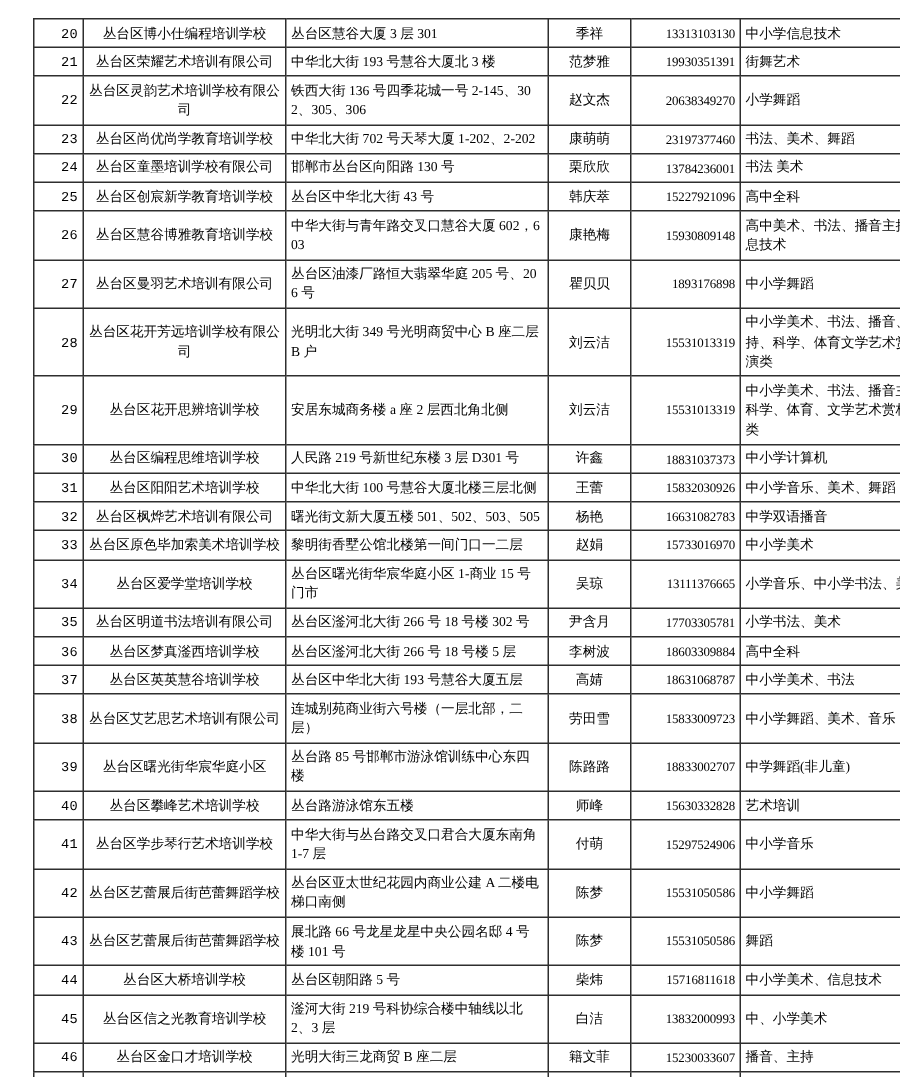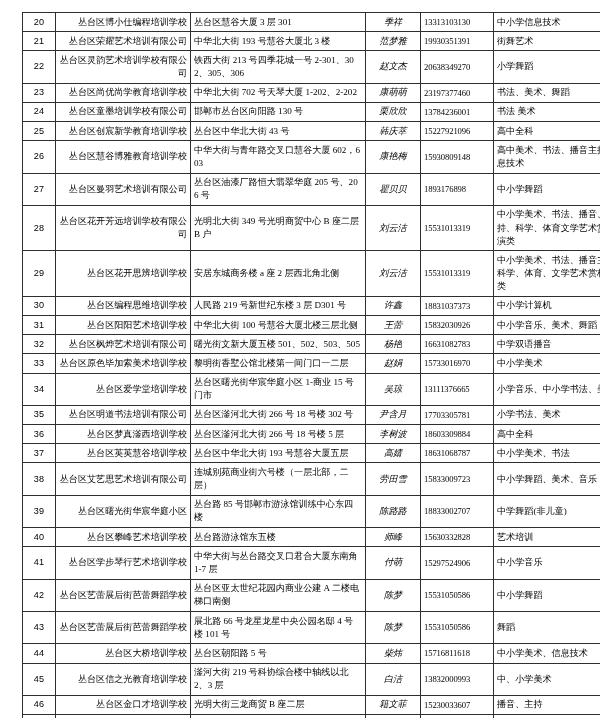--- a/index.html
+++ b/index.html
@@ -31,42 +31,41 @@
   }
   table.listing td {
     border: 0.8px solid #2e2e2e;
     padding: 2.5px 3px;
     vertical-align: middle;
     word-break: break-all;
     overflow-wrap: anywhere;
   }
   td.c-index {
     width: 26px;
-    text-align: center;
-    font-family: Liberation Sans, sans-serif;
+    text-align: right;
+    font-family: Liberation Mono, monospace;
     letter-spacing: 0.2px;
   }
   td.c-name {
     width: 128px;
-    text-align: right;
+    text-align: center;
     padding-left: 4px;
   }
   td.c-addr {
     width: 168px;
     text-align: left;
     padding-left: 5px;
   }
   td.c-person {
     width: 48px;
     text-align: center;
-    font-style: italic;
   }
   td.c-phone {
     width: 66px;
-    text-align: left;
+    text-align: right;
     font-size: 8.6px;
     letter-spacing: -0.1px;
   }
   td.c-subject {
     width: 128px;
     text-align: left;
     padding-left: 5px;
   }
   .cellwrap {
     display: block;
@@ -119,21 +118,21 @@
           </td>
         </tr>
         <tr>
           <td class="c-index">
             <span class="cellwrap">22</span>
           </td>
           <td class="c-name">
             <span class="cellwrap">丛台区灵韵艺术培训学校有限公司</span>
           </td>
           <td class="c-addr">
-            <span class="cellwrap">铁西大街 213 号四季花城一号 2-301、302、305、306</span>
+            <span class="cellwrap">铁西大街 136 号四季花城一号 2-145、302、305、306</span>
           </td>
           <td class="c-person">
             <span class="cellwrap">赵文杰</span>
           </td>
           <td class="c-phone">
             <span class="cellwrap">20638349270</span>
           </td>
           <td class="c-subject">
             <span class="cellwrap">小学舞蹈</span>
           </td>

